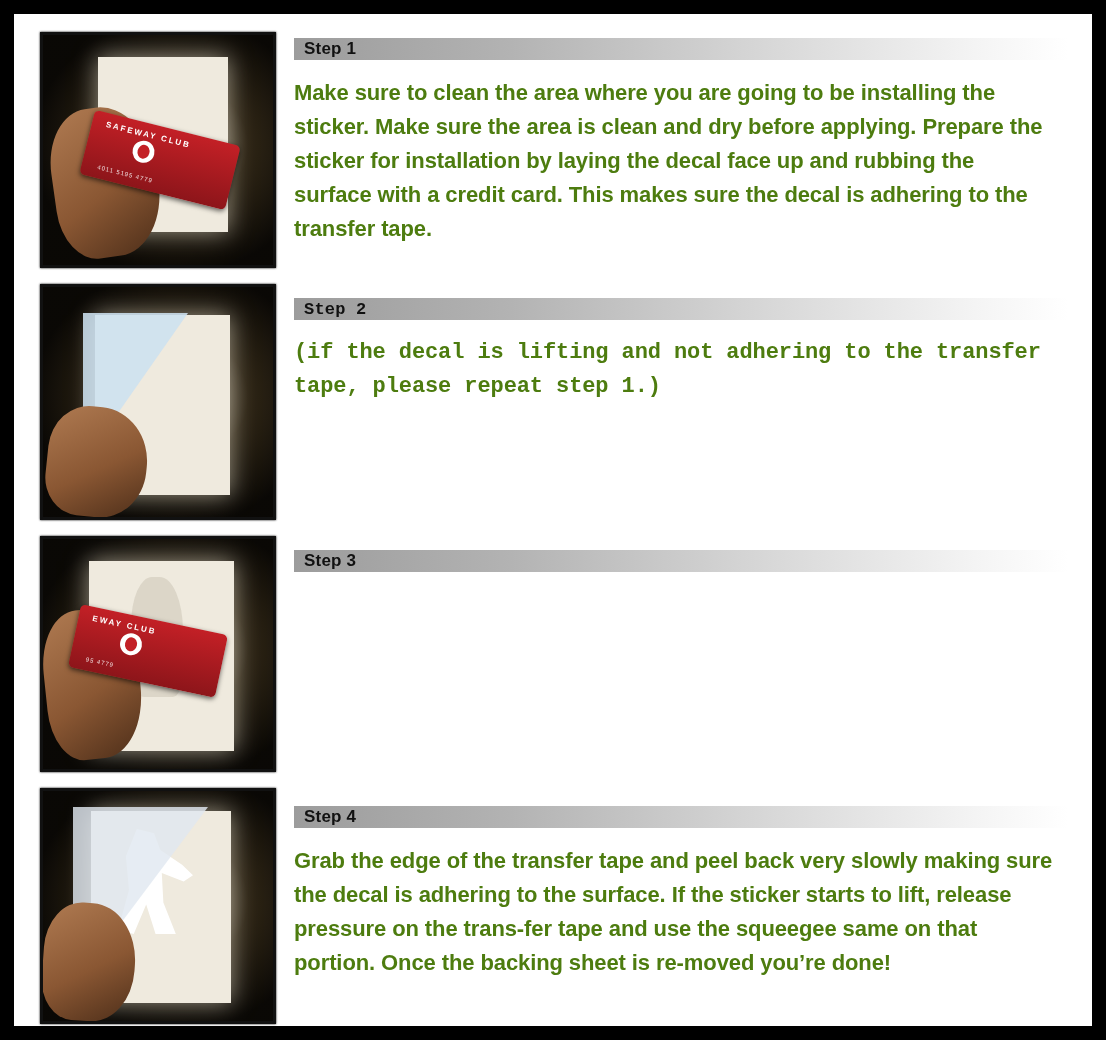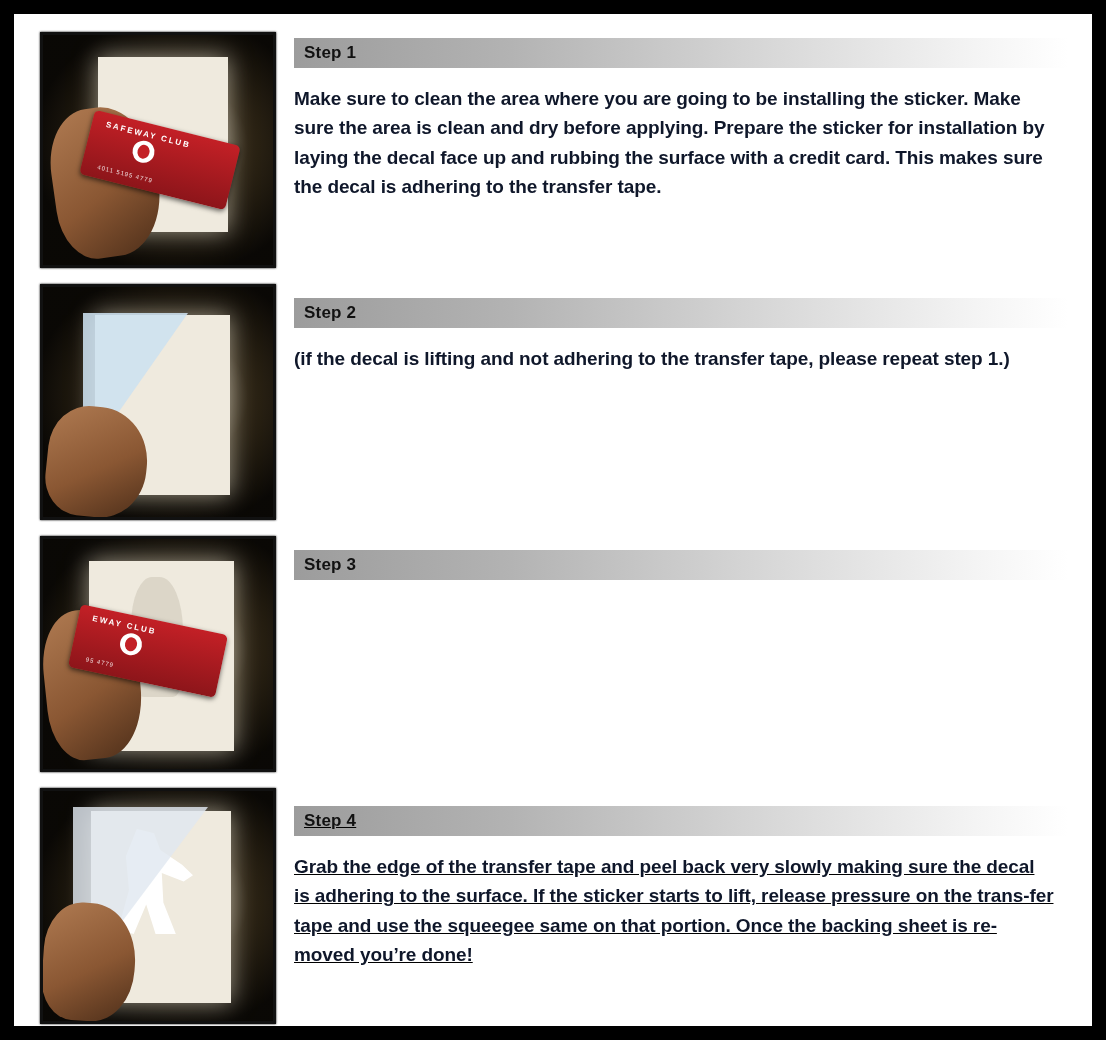--- a/index.html
+++ b/index.html
@@ -164,50 +164,50 @@
 
   
   .content {
     flex: 1 1 auto;
     padding-left: 18px;
     padding-top: 4px;
     min-width: 0;
   }
   .step-header {
     background: linear-gradient(90deg, #9c9c9c 0%, #b3b3b3 28%, #d4d4d4 58%, #f4f4f4 88%, #ffffff 100%);
-    height: 30px;
+    height: 22px;
     display: flex;
     align-items: center;
     padding-left: 10px;
     margin-bottom: 16px;
   }
   .step-header span {
     font-weight: bold;
     font-size: 17px;
     color: #111;
     letter-spacing: .2px;
   }
   .body-text {
-    font-size: 19px;
+    font-size: 22px;
     font-weight: bold;
-    color: #0f172a;
+    color: #4d7c0f;
     line-height: 1.55;
     letter-spacing: -0.1px;
     max-width: 760px;
   }
   .body-text + .body-text {
     margin-top: 22px;
     text-align: right;
   }
 
   
   .row1 .content { padding-top: 6px; }
-  .row2 .content { padding-top: 14px; }
+  .row2 .content { padding-top: 14px; font-family: Liberation Mono, monospace; }
   .row3 .content { padding-top: 14px; }
-  .row4 .content { padding-top: 18px; text-decoration: underline; }
+  .row4 .content { padding-top: 18px; }
 </style>
 </head>
 <body>
 
 <div id="page">
   <div id="sheet">
     <div class="steps">
 
       <div class="step-row row1">
         <div class="photo p1">

